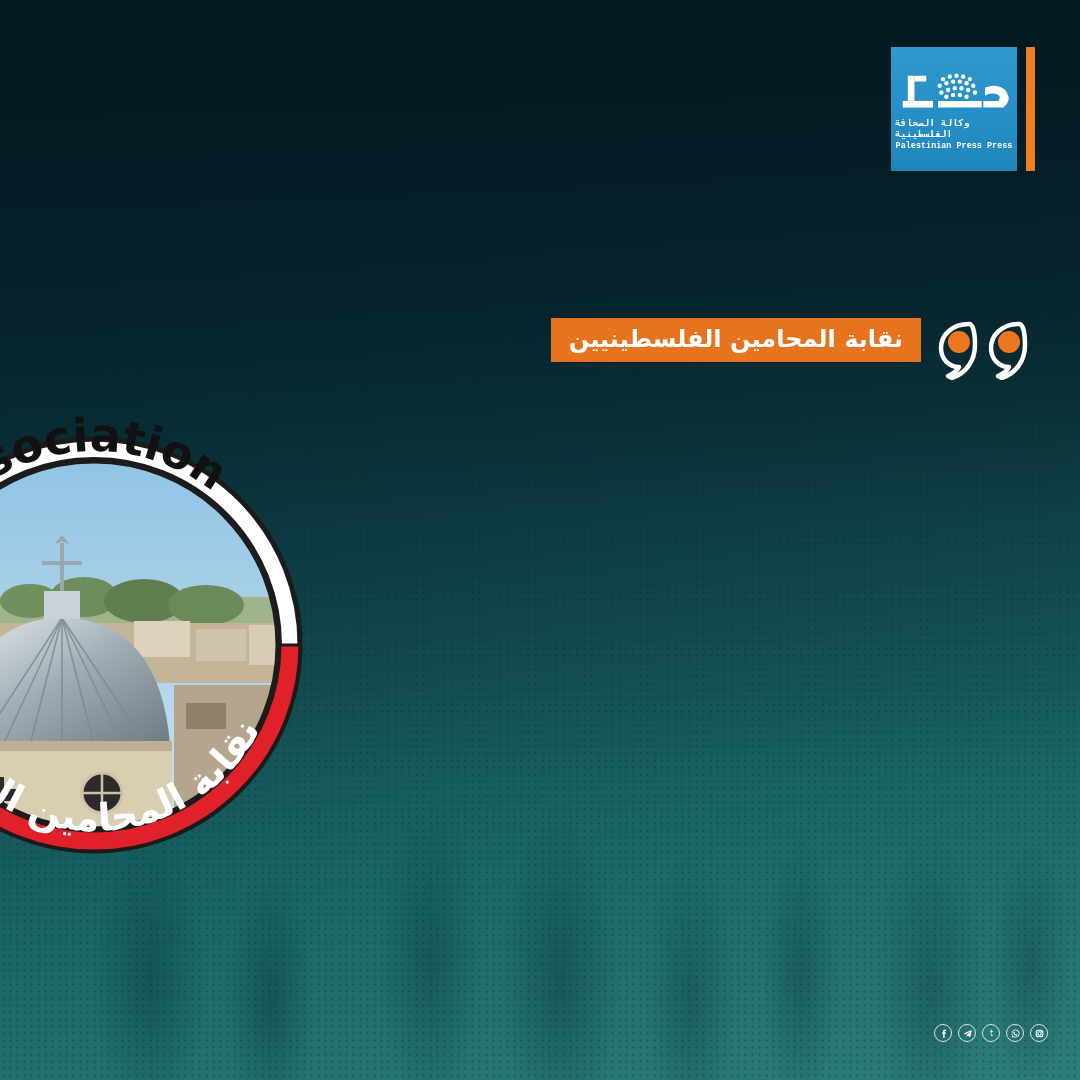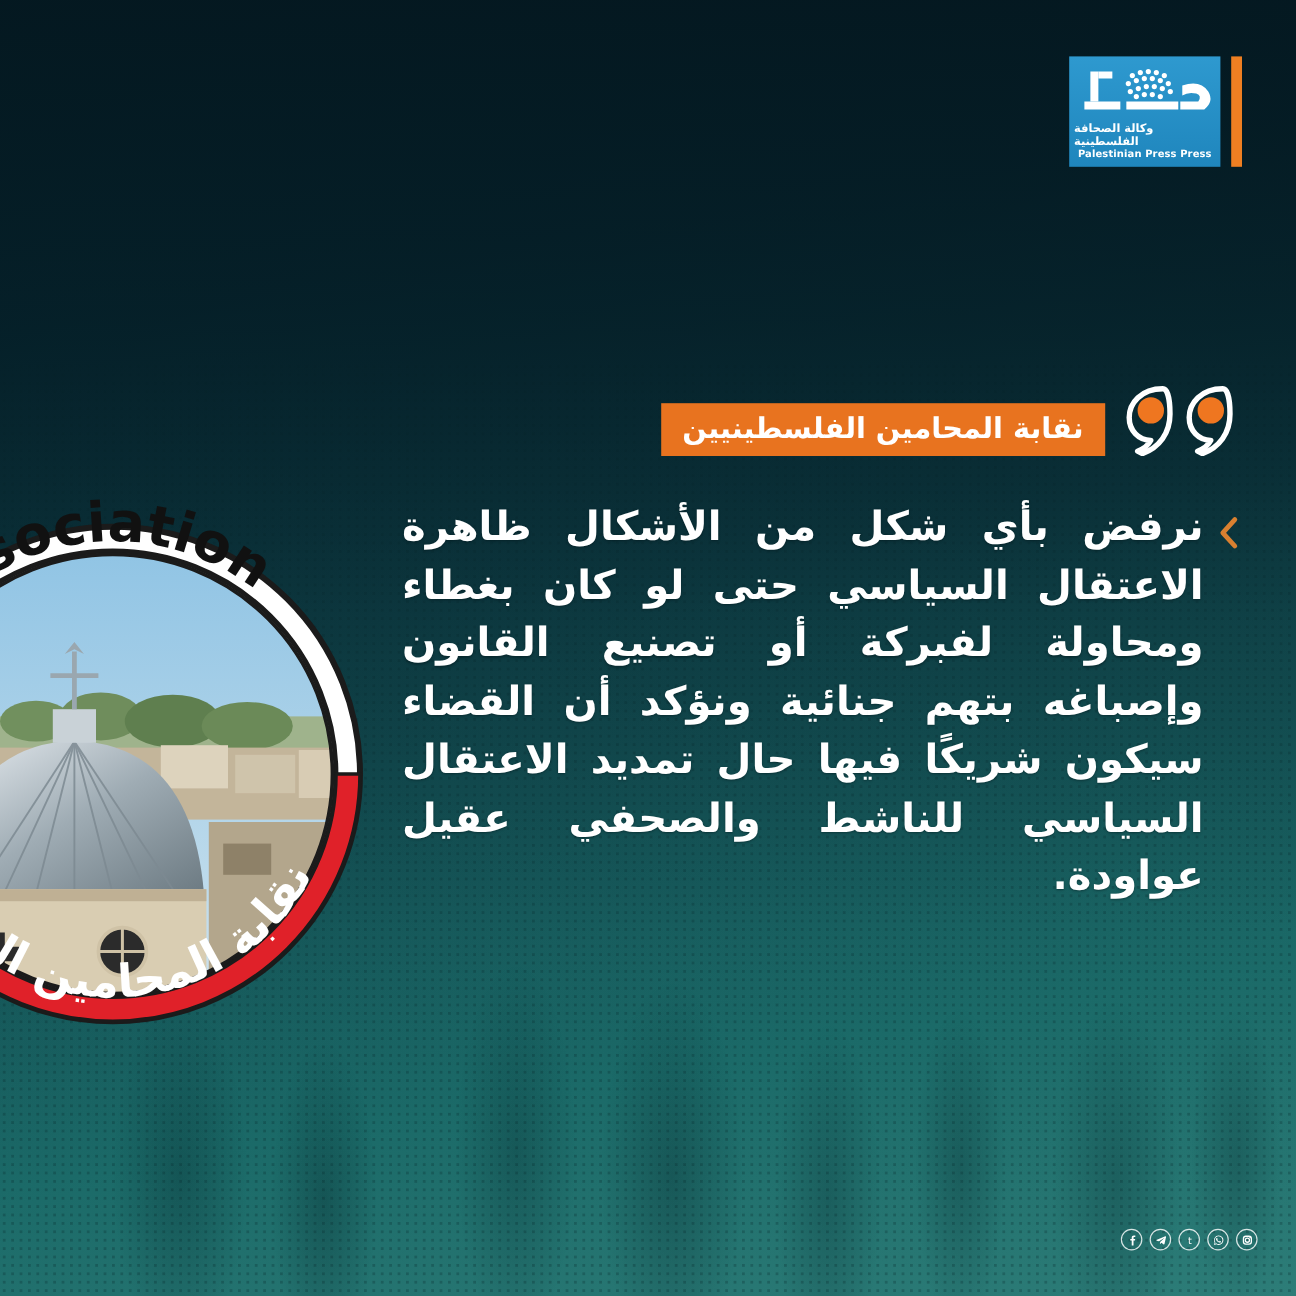--- a/index.html
+++ b/index.html
@@ -30,29 +30,29 @@
     opacity:.85;
   }
   .bg-veil{
     position:absolute;inset:0;
     background:linear-gradient(180deg, rgba(4,24,32,.92) 0%, rgba(5,30,38,.72) 25%, rgba(10,48,54,.30) 48%, rgba(26,108,104,.05) 72%, rgba(40,124,118,.0) 100%);
     pointer-events:none;
   }
   
   .brand{position:absolute;top:47px;right:45px;display:flex;align-items:stretch;gap:9px;}
   .brand-box{
-    width:126px;height:92px;background:linear-gradient(180deg,#2e99cf 0%,#1f86bd 100%);
-    display:flex;flex-direction:column;align-items:center;justify-content:center;padding:6px 4px 5px;
+    width:126px;height:124px;background:linear-gradient(180deg,#2e99cf 0%,#1f86bd 100%);
+    display:flex;flex-direction:column;align-items:center;justify-content:center;padding:6px 4px 5px;font-family:Liberation Mono, monospace;
   }
   .brand-mark{height:47px;display:block;}
   .brand-ar{color:#fff;font-size:9.5px;font-weight:bold;line-height:1.15;margin-top:3px;letter-spacing:.1px;}
   .brand-en{color:#fff;font-size:8.3px;font-weight:bold;line-height:1.15;letter-spacing:.1px;}
   .brand-bar{width:9px;background:#ef7f22;}
   
-  .label-row{position:absolute;top:318px;right:45px;display:flex;align-items:flex-end;gap:14px;}
+  .label-row{position:absolute;top:318px;right:45px;display:flex;align-items:flex-start;gap:14px;}
   .quote-mark{display:block;}
   .org-label{
     background:#e8731f;color:#ffffff;font-size:24px;font-weight:bold;
     padding:9px 18px 11px;direction:rtl;line-height:1;white-space:nowrap;
   }
   
   .quote-wrap{position:absolute;top:415px;right:45px;width:700px;display:flex;align-items:flex-start;gap:10px;direction:rtl;}
   .chevron{flex:0 0 auto;margin-top:14px;}
   .quote-text{
     flex:1 1 auto;color:#ffffff;direction:rtl;text-align:justify;text-align-last:justify;
@@ -216,26 +216,20 @@
     <svg class="quote-mark" width="100" height="62" viewBox="0 0 100 62">
       <g fill="none" stroke="#ffffff" stroke-width="4.5" stroke-linejoin="round" stroke-linecap="round">
         <path d="M34 6 C16 6 6 18 6 30 C6 41 14 49 24 49 L24 49 C22 53 18 56 13 58 L17 60 C31 55 40 43 40 27 C40 15 38 6 34 6 Z"></path>
         <path d="M84 6 C66 6 56 18 56 30 C56 41 64 49 74 49 L74 49 C72 53 68 56 63 58 L67 60 C81 55 90 43 90 27 C90 15 88 6 84 6 Z"></path>
       </g>
       <circle cx="24" cy="24" r="11" fill="#ef7620"></circle>
       <circle cx="74" cy="24" r="11" fill="#ef7620"></circle>
     </svg>
   </div>
 
-  <div class="quote-wrap">
-    <svg class="chevron" width="22" height="30" viewBox="0 0 22 30">
-      <path d="M16 4 L6 15 L16 26" fill="none" stroke="#d98030" stroke-width="4" stroke-linecap="round" stroke-linejoin="round"></path>
-    </svg>
-    <div class="quote-text">نرفض بأي شكل من الأشكال ظاهرة الاعتقال السياسي حتى لو كان بغطاء ومحاولة لفبركة أو تصنيع القانون وإصباغه بتهم جنائية ونؤكد أن القضاء سيكون شريكًا فيها حال تمديد الاعتقال السياسي للناشط والصحفي عقيل عواودة.</div>
-  </div>
 
   <div class="social">
     <span class="soc">
       <svg width="11" height="11" viewBox="0 0 11 11">
           <path d="M6.6 10V5.8h1.2l.2-1.4H6.6V3.6c0-.4.1-.7.7-.7h.8V1.6C7.9 1.6 7.4 1.5 6.9 1.5c-1.1 0-1.8.7-1.8 1.9v1H3.9v1.4h1.2V10z" fill="#fff"></path>
         </svg>
     </span>
     <span class="soc">
       <svg width="11" height="11" viewBox="0 0 11 11">
           <path d="M1.6 5.4 9.1 2.3c.4-.1.7.1.6.6L8.4 8.7c-.1.4-.4.5-.7.3L5.9 7.6l-.9.9c-.1.1-.2.2-.4.2l.2-1.8 3.3-3c.1-.1 0-.2-.2-.1L3.8 6.4l-1.8-.5c-.4-.2-.4-.4-.4-.5z" fill="#fff"></path>

